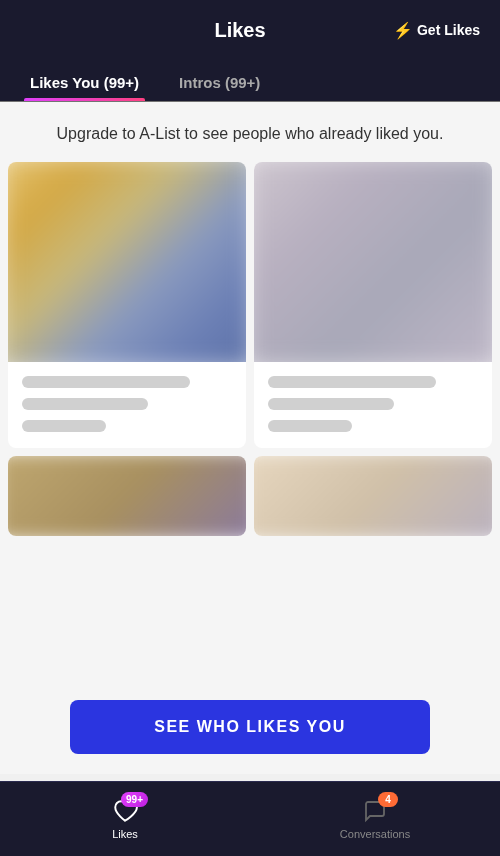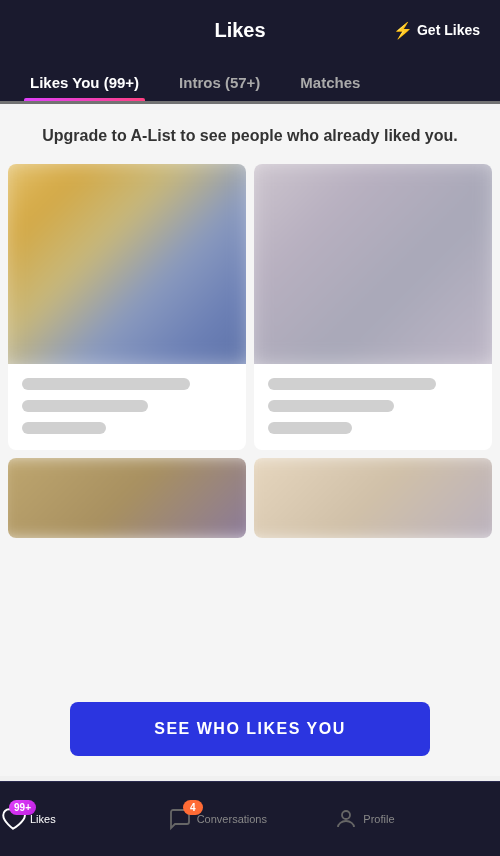--- a/index.html
+++ b/index.html
@@ -44,21 +44,21 @@
     }
     .boost-icon {
       color: #ffdd00;
       font-size: 16px;
     }
 
     
     .tabs {
       background: #1a1a2e;
       display: flex;
-      border-bottom: 3px solid #737373;
+      border-bottom: 1px solid #737373;
       padding: 0 10px;
     }
     .tab {
       color: #aaa;
       font-size: 15px;
       font-weight: 600;
       padding: 14px 20px 10px;
       cursor: pointer;
       position: relative;
       white-space: nowrap;
@@ -88,21 +88,20 @@
     }
 
     
     .upgrade-banner {
       background: #f5f5f5;
       text-align: center;
       padding: 20px 40px 16px;
       color: #333;
       font-size: 16px;
       line-height: 1.5;
-      font-weight: bold;
     }
 
     
     .grid {
       display: grid;
       grid-template-columns: 1fr 1fr;
       gap: 8px;
       padding: 0 8px;
     }
     .card {
@@ -205,21 +204,21 @@
       right: 0;
       background: #1a1a2e;
       height: 75px;
       display: flex;
       align-items: center;
       justify-content: space-around;
       border-top: 1px solid #2a2a4e;
     }
     .nav-item {
       display: flex;
-      flex-direction: row;
+      flex-direction: column;
       align-items: center;
       gap: 4px;
       cursor: pointer;
       flex: 1;
       position: relative;
     }
     .nav-icon {
       width: 26px;
       height: 26px;
       position: relative;
@@ -285,24 +284,21 @@
     <span class="boost-icon">⚡</span>
     <span>Get Likes</span>
   </div>
 </div>
 
 <div class="tabs">
   <div class="tab active">
     <span>Likes You (99+)</span>
   </div>
   <div class="tab">
-    <span>Intros (57+)</span>
-  </div>
-  <div class="tab">
-    <span>Matches</span>
+    <span>Intros (99+)</span>
   </div>
 </div>
 
 <div class="main" style="position:relative; height: 672px;">
 
   <div class="upgrade-banner">
     <span>Upgrade to A-List to see people who already liked you.</span>
   </div>
 
   <div class="grid">
@@ -361,23 +357,14 @@
   <div class="nav-item">
     <div class="nav-icon" style="position:relative;">
       <svg width="24" height="24" viewBox="0 0 24 24">
         <path d="M21 15C21 16.1 20.1 17 19 17H7L3 21V5C3 3.9 3.9 3 5 3H19C20.1 3 21 3.9 21 5V15Z"></path>
       </svg>
       <span class="nav-badge-orange">4</span>
     </div>
     <span class="nav-label">Conversations</span>
   </div>
 
-  <div class="nav-item">
-    <div class="nav-icon">
-      <svg width="24" height="24" viewBox="0 0 24 24">
-        <circle cx="12" cy="8" r="4"></circle>
-        <path d="M4 20C4 17 7.58 14 12 14C16.42 14 20 17 20 20"></path>
-      </svg>
-    </div>
-    <span class="nav-label">Profile</span>
-  </div>
 
 </div>
 
 </body></html>

